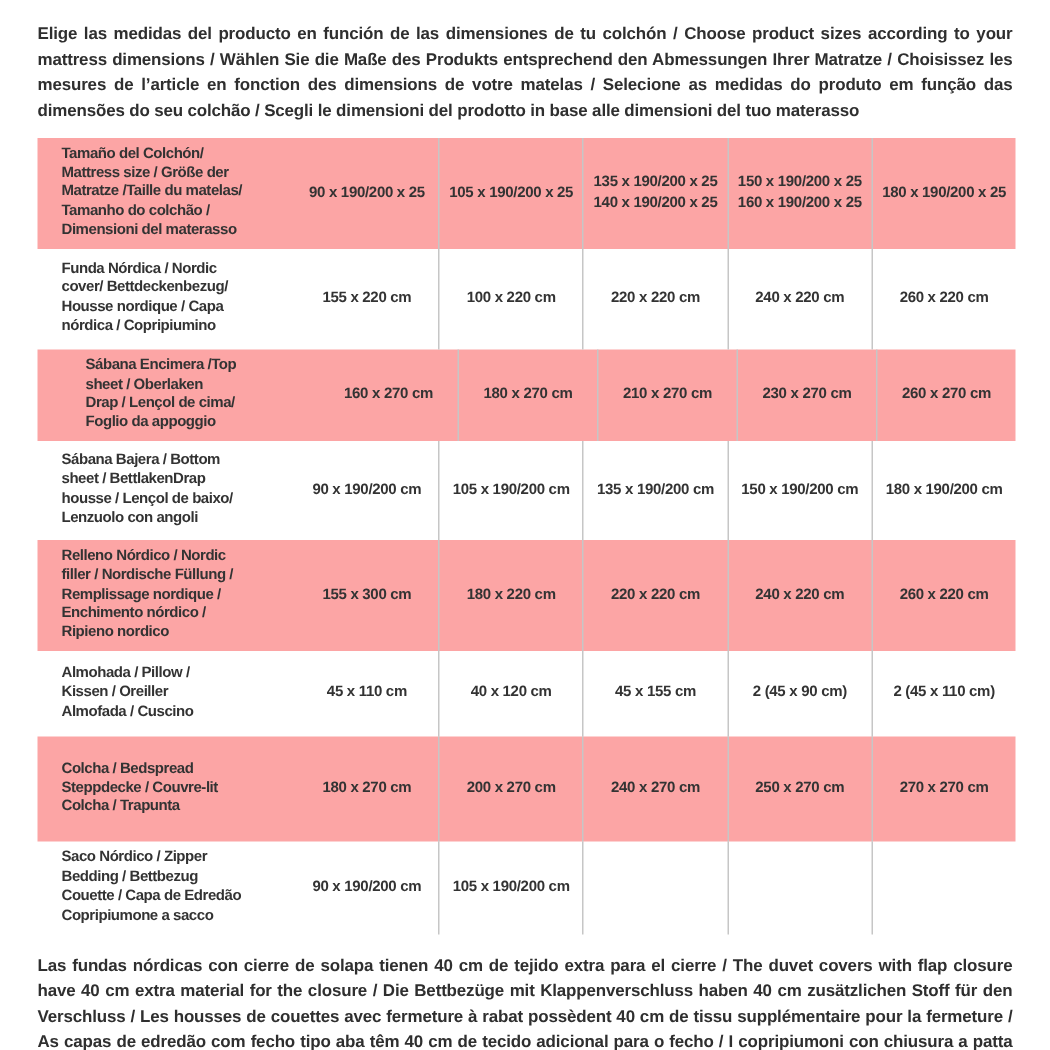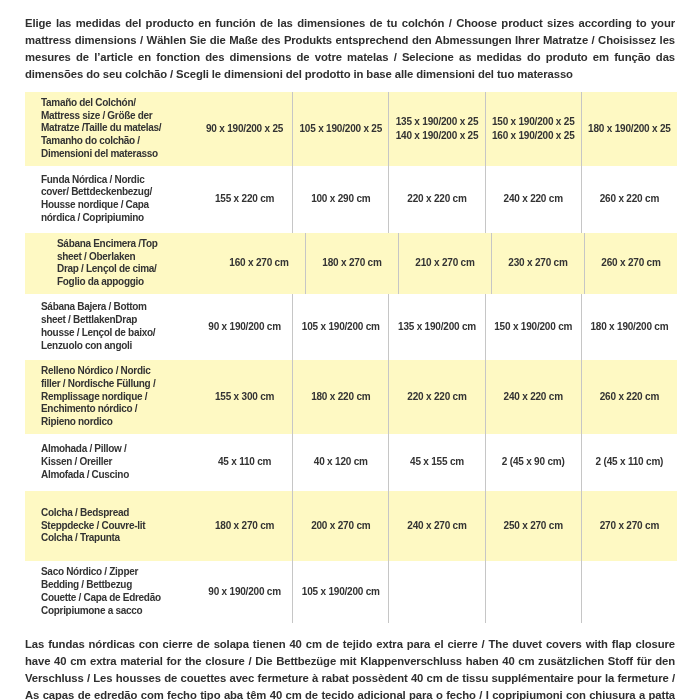--- a/index.html
+++ b/index.html
@@ -30,21 +30,21 @@
     color: #2f2f2f;
   }
   .size-table {
     margin-top: 9px;
     width: 652px;
   }
   .trow {
     display: flex;
     align-items: stretch;
   }
-  .trow.shaded { background: #fef9c3; }
+  .trow.shaded { background: #fca5a5; }
   .trow:nth-child(1) { min-height: 71px; }
   .trow:nth-child(2) { min-height: 67px; }
   .trow:nth-child(3) { min-height: 57px; padding-left: 16px; }
   .trow:nth-child(4) { min-height: 66px; }
   .trow:nth-child(5) { min-height: 73px; }
   .trow:nth-child(6) { min-height: 57px; }
   .trow:nth-child(7) { min-height: 70px; }
   .trow:nth-child(8) { min-height: 62px; }
   .lcell {
     width: 172px;
@@ -96,21 +96,21 @@
 160 x 190/200 x 25</div>
       <div class="dcell">180 x 190/200 x 25</div>
     </div>
 
     <div class="trow">
       <div class="lcell">Funda Nórdica / Nordic
 cover/ Bettdeckenbezug/
 Housse nordique / Capa
 nórdica / Copripiumino</div>
       <div class="dcell">155 x 220 cm</div>
-      <div class="dcell">100 x 290 cm</div>
+      <div class="dcell">100 x 220 cm</div>
       <div class="dcell">220 x 220 cm</div>
       <div class="dcell">240 x 220 cm</div>
       <div class="dcell">260 x 220 cm</div>
     </div>
 
     <div class="trow shaded">
       <div class="lcell">Sábana Encimera /Top
 sheet / Oberlaken
 Drap / Lençol de cima/
 Foglio da appoggio</div>

